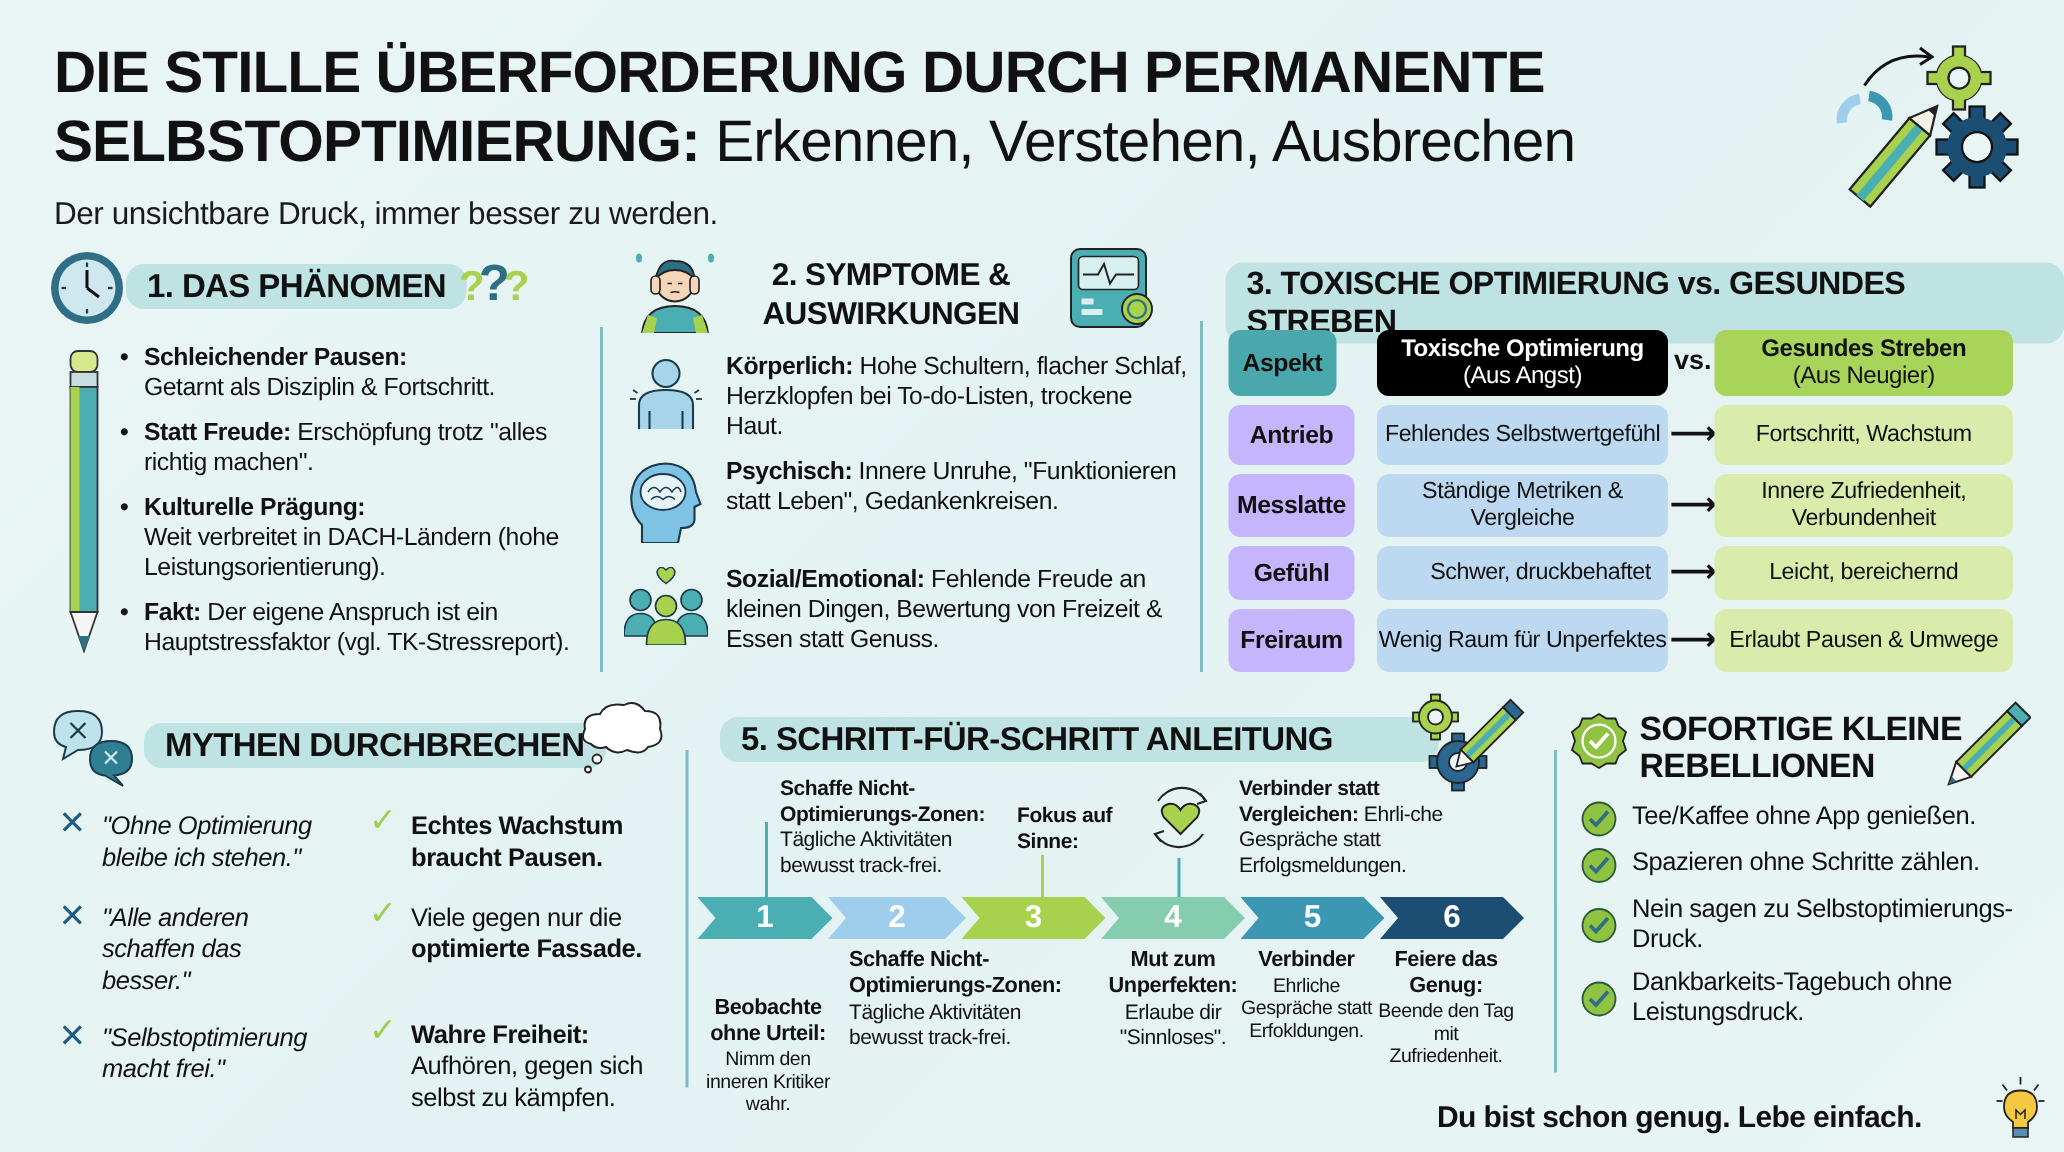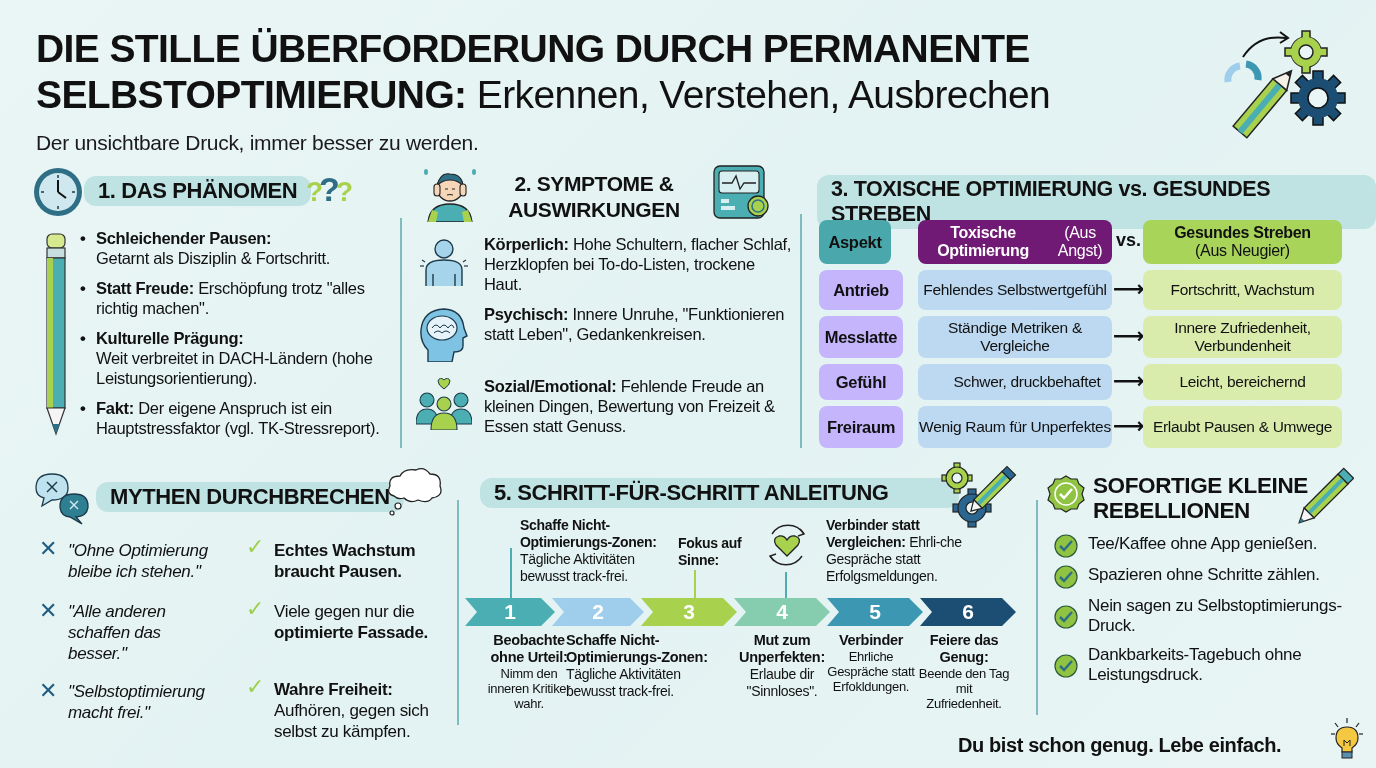--- a/index.html
+++ b/index.html
@@ -30,21 +30,21 @@
 
   
   .s2-item { left: 484px; width: 310px; font-size: 16.5px; line-height: 20px; letter-spacing: -0.3px; }
   .s2-item b { font-weight: 700; }
   .s2-title { left: 496px; top: 171px; font-size: 21px; font-weight: 700; line-height: 26px; letter-spacing: -0.4px; text-align: center; width: 196px; }
 
   
   .cell { position: absolute; border-radius: 8px; display: flex; align-items: center; justify-content: center; text-align: center; font-size: 15.5px; line-height: 18px; letter-spacing: -0.3px; }
   .c-aspect-h { background: #4aa8ac; font-weight: 700; font-size: 16.5px; }
   .c-aspect { background: #c4b5fd; font-weight: 700; font-size: 16.5px; }
-  .c-tox-h { background: #701a75; color: #fff; flex-direction: row; font-size: 16px; }
+  .c-tox-h { background: #000000; color: #fff; flex-direction: column; font-size: 16px; }
   .c-tox { background: #bcd9f1; }
   .c-ges-h { background: #a8d45a; flex-direction: column; font-size: 16px; }
   .c-ges { background: #daecab; }
   .arrow { position: absolute; font-size: 22px; font-weight: 700; color: #111; }
 
   
   .myth { font-size: 17px; line-height: 21px; font-style: italic; letter-spacing: -0.3px; width: 170px; }
   .truth { font-size: 17px; line-height: 21px; letter-spacing: -0.3px; width: 190px; }
   .xmark { font-size: 22px; font-weight: 700; color: #1f5d82; }
   .check { font-size: 22px; color: #9ccf4a; font-weight: 700; }
@@ -380,21 +380,21 @@
     </svg>
   <div class="stepnum">5</div>
 </div>
 <div class="chev" style="left:920px; width:96px;">
   <svg width="96" height="28">
       <polygon points="0,0 82,0 96,14 82,28 0,28 12,14" fill="#1c4e74"></polygon>
     </svg>
   <div class="stepnum">6</div>
 </div>
 
-<div class="abs step-bot" style="left:466px; top:632px; width:92px;margin-left:17px;"><b>Beobachte ohne Urteil:</b><span>Nimm den inneren Kritiker wahr.</span></div>
+<div class="abs step-bot" style="left:466px; top:664px; width:92px;"><b>Beobachte ohne Urteil:</b><span>Nimm den inneren Kritiker wahr.</span></div>
 <div class="abs step-bot" style="left:566px; top:632px; width:166px; text-align:left; font-size:14px; line-height:17px;"><b>Schaffe Nicht-Optimierungs-Zonen:</b><span>Tägliche Aktivitäten bewusst track-frei.</span></div>
 <div class="abs step-bot" style="left:734px; top:632px; width:96px; font-size:14px; line-height:17px;"><b>Mut zum Unperfekten:</b><span>Erlaube dir "Sinnloses".</span></div>
 <div class="abs step-bot" style="left:826px; top:632px; width:90px;"><b>Verbinder</b><span>Ehrliche Gespräche statt Erfokldungen.</span></div>
 <div class="abs step-bot" style="left:918px; top:632px; width:92px;"><b>Feiere das Genug:</b><span>Beende den Tag mit Zufriedenheit.</span></div>
 
 <div class="abs vdivider" style="left:1036px; top:500px; height:215px;"></div>
 
 <div class="abs" style="left:1046px; top:474px;">
   <svg width="40" height="40" viewBox="0 0 40 40">
       <path d="M20 2 L25 5 L31 5 L33 10 L38 14 L36 20 L38 26 L33 30 L31 35 L25 35 L20 38 L15 35 L9 35 L7 30 L2 26 L4 20 L2 14 L7 10 L9 5 L15 5 Z" fill="#8fc341" stroke="#222" stroke-width="1.2"></path>

